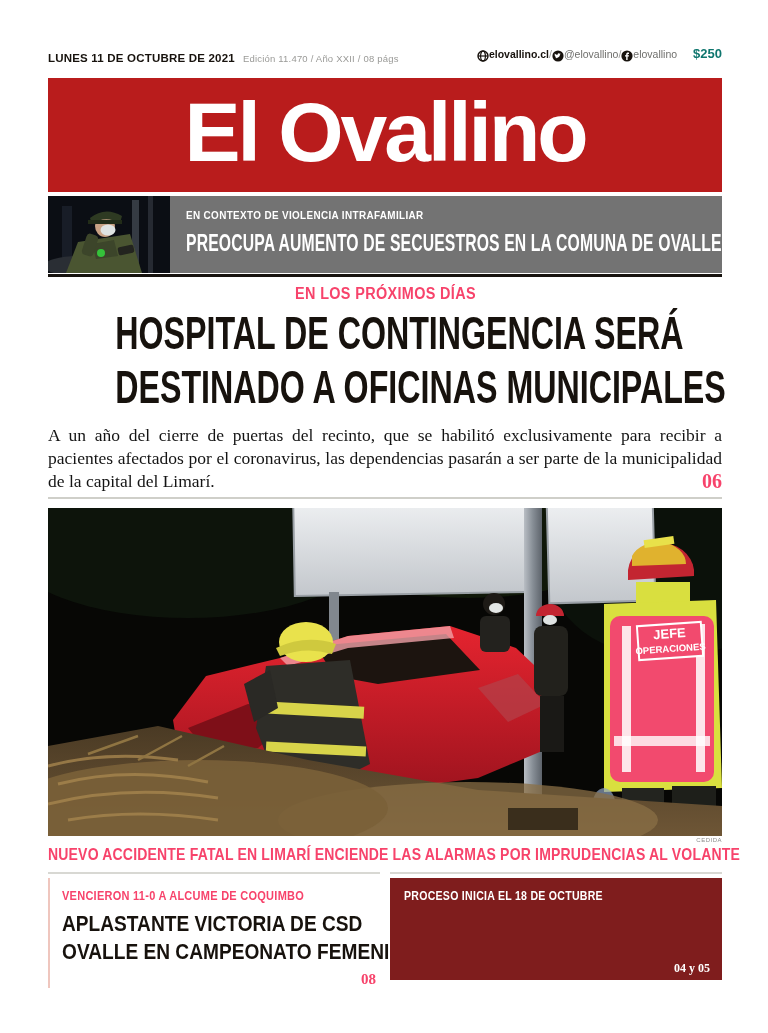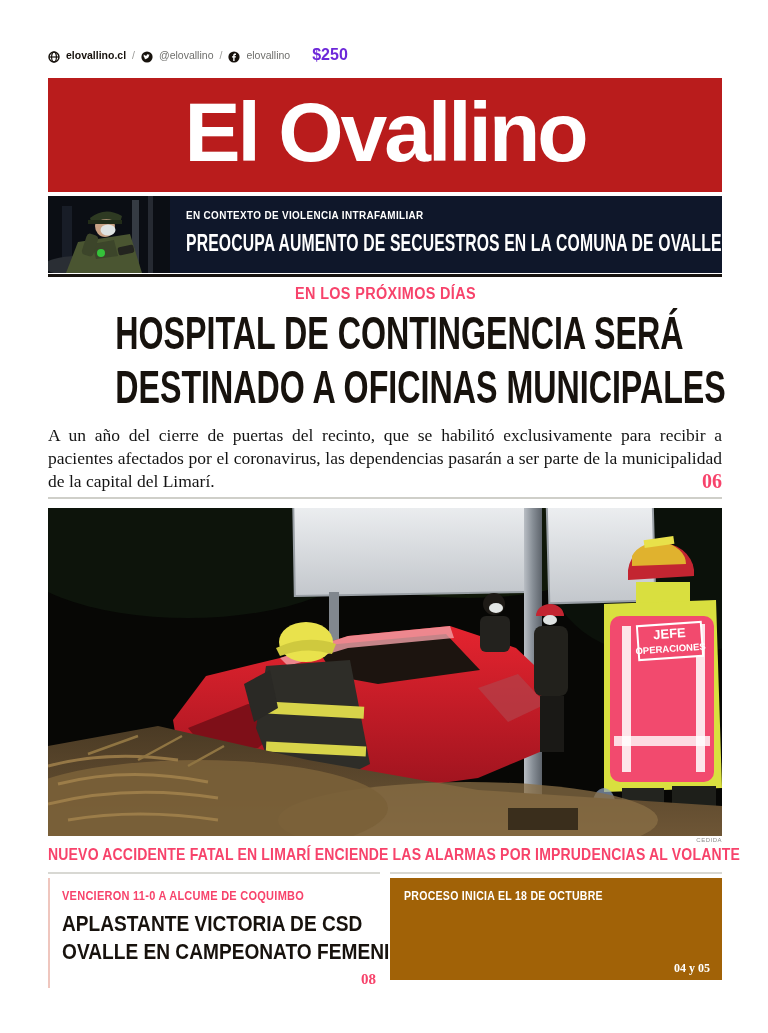--- a/index.html
+++ b/index.html
@@ -3,25 +3,25 @@
 <meta charset="utf-8">
 <style>
   html,body{margin:0;padding:0;background:#ffffff;}
   body{width:768px;height:1033px;position:relative;font-family:"Liberation Sans",sans-serif;overflow:hidden;}
 
   
   .topbar{position:absolute;left:48px;right:46px;top:46px;display:flex;justify-content:space-between;align-items:baseline;}
   .tb-left{display:flex;align-items:baseline;gap:8px;white-space:nowrap;}
   .tb-date{font-size:11.5px;font-weight:bold;color:#17120d;letter-spacing:.2px;}
   .tb-edition{font-size:9.5px;color:#9a9a97;letter-spacing:.2px;}
-  .tb-right{display:flex;align-items:center;gap:6px;white-space:nowrap;}
+  .tb-right{display:flex;align-items:center;white-space:nowrap;}
   .tb-site{font-size:10.5px;font-weight:bold;color:#17120d;}
   .tb-handle{font-size:10.5px;color:#6f6f6c;}
   .tb-sep{font-size:10.5px;color:#9a9a97;}
-  .tb-price{font-size:16px;font-weight:bold;color:#6d28d9;margin-left:16px;}
+  .tb-price{font-size:13px;font-weight:bold;color:#0f766e;margin-left:16px;}
   .mini-icon{width:12px;height:12px;display:inline-block;vertical-align:-2px;}
 
   
   .masthead{position:absolute;left:48px;right:46px;top:78px;height:114px;display:flex;align-items:center;justify-content:center;}
   .masthead-title{color:#ffffff;font-size:84px;font-weight:bold;letter-spacing:-3px;line-height:1;padding-bottom:6px;}
 
   
   .banner{position:absolute;left:48px;right:46px;top:196px;height:77px;display:flex;}
   .banner-photo{width:122px;height:77px;flex:0 0 auto;}
   .banner-body{flex:1;position:relative;padding:9px 14px 0 16px;}
@@ -58,20 +58,24 @@
   .pinkbox{margin-top:4px;padding:8px 12px 4px 14px;height:90px;position:relative;}
   .br-kicker{display:inline-block;transform:scaleX(.88);transform-origin:left;color:#ffffff;font-weight:bold;font-size:12px;letter-spacing:.3px;white-space:nowrap;}
   .br-headline{margin-top:4px;}
   .br-headline .hl3{display:block;font-size:21px;font-weight:800;color:#ffffff;line-height:28px;transform:scaleX(.80);transform-origin:left;white-space:nowrap;}
   .br-page{position:absolute;right:12px;bottom:4px;font-family:"Liberation Serif",serif;font-weight:bold;font-size:12px;color:#ffffff;}
 </style>
 </head>
 <body>
 
 <div class="topbar">
+  <div class="tb-left">
+    <span class="tb-date">LUNES 11 DE OCTUBRE DE 2021</span>
+    <span class="tb-edition">Edición 11.470  /  Año XXII / 08 págs</span>
+  </div>
   <div class="tb-right">
     <span class="mini-icon">
       <svg width="12" height="12" viewBox="0 0 12 12">
           <circle cx="6" cy="6" r="5" fill="none" stroke="#17120d" stroke-width="1.4"></circle>
           <line x1="1" y1="6" x2="11" y2="6" stroke="#17120d" stroke-width="1.2"></line>
           <ellipse cx="6" cy="6" rx="2.4" ry="5" fill="none" stroke="#17120d" stroke-width="1.2"></ellipse>
         </svg>
     </span>
     <span class="tb-site">elovallino.cl</span>
     <span class="tb-sep">/</span>
@@ -91,21 +95,21 @@
     </span>
     <span class="tb-handle">elovallino</span>
     <span class="tb-price">$250</span>
   </div>
 </div>
 
 <div class="masthead" style="background:#b91c1c;">
   <div class="masthead-title">El Ovallino</div>
 </div>
 
-<div class="banner" style="background:#0f172a;">
+<div class="banner" style="background:#737373;">
   <div class="banner-photo">
     <svg width="122" height="77" viewBox="0 0 122 77">
       <rect width="122" height="77" fill="#0b0e14"></rect>
       <rect x="84" y="4" width="7" height="73" fill="#59606a" opacity=".55"></rect>
       <rect x="100" y="0" width="5" height="77" fill="#464d57" opacity=".45"></rect>
       <rect x="14" y="10" width="10" height="60" fill="#1c222c" opacity=".8"></rect>
       <ellipse cx="30" cy="70" rx="34" ry="10" fill="#2a2e34"></ellipse>
       <polygon points="30,46 82,38 94,77 18,77" fill="#4a5531"></polygon>
       <polygon points="44,48 66,44 70,60 48,63" fill="#3c452a"></polygon>
       <ellipse cx="57" cy="30" rx="10" ry="11" fill="#c9a285"></ellipse>
@@ -250,18 +254,18 @@
     <div class="bl-inner">
       <div><span class="bl-kicker">VENCIERON 11-0 A ALCUME DE COQUIMBO</span></div>
       <div class="bl-headline">
         <span class="hl2">APLASTANTE VICTORIA DE CSD</span>
         <span class="hl2">OVALLE EN CAMPEONATO FEMENINO</span>
       </div>
       <span class="bl-page">08</span>
     </div>
   </div>
   <div class="col">
-    <div class="pinkbox" style="background:#a16207;">
+    <div class="pinkbox" style="background:#7f1d1d;">
       <div><span class="br-kicker">PROCESO INICIA EL 18 DE OCTUBRE</span></div>
       <span class="br-page">04 y 05</span>
     </div>
   </div>
 </div>
 
 </body></html>

